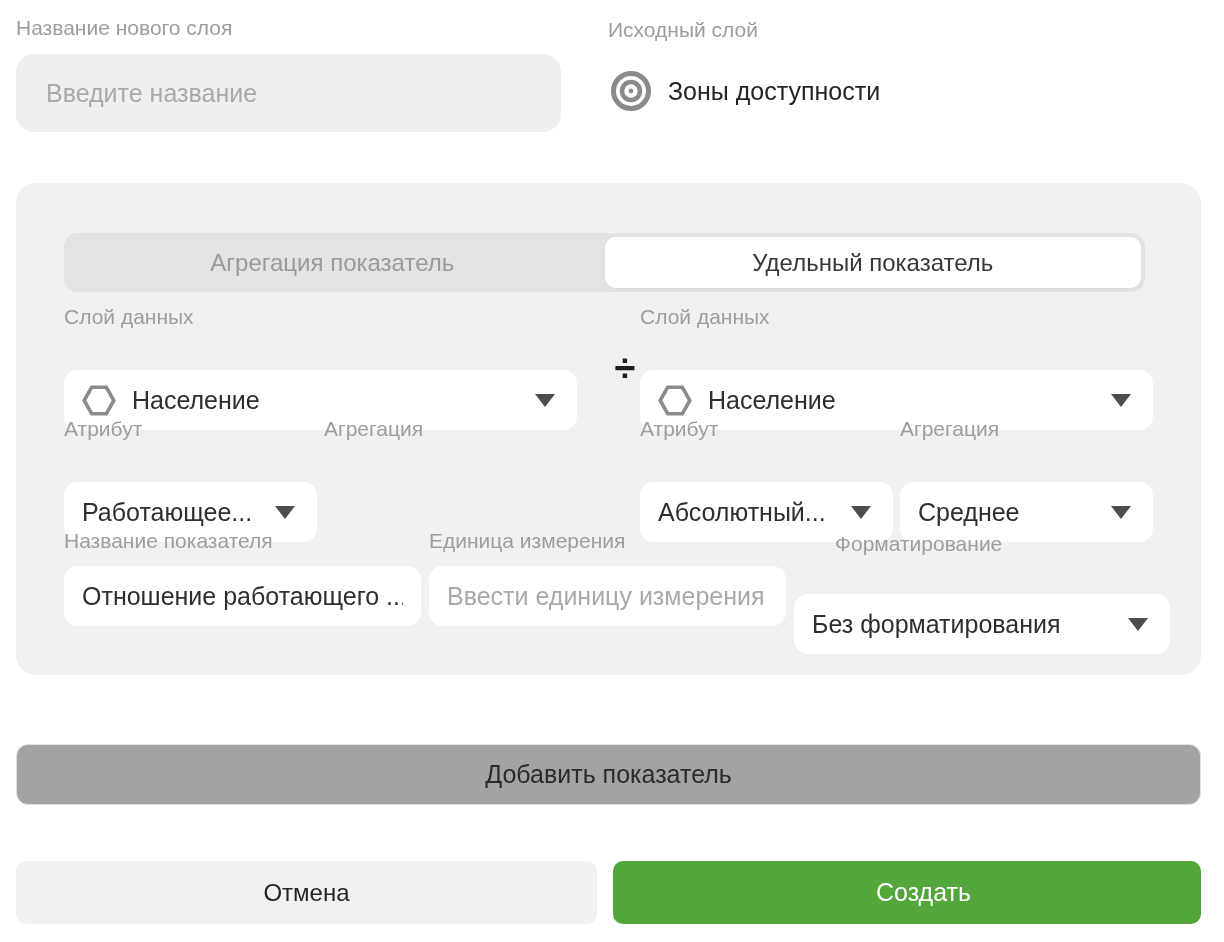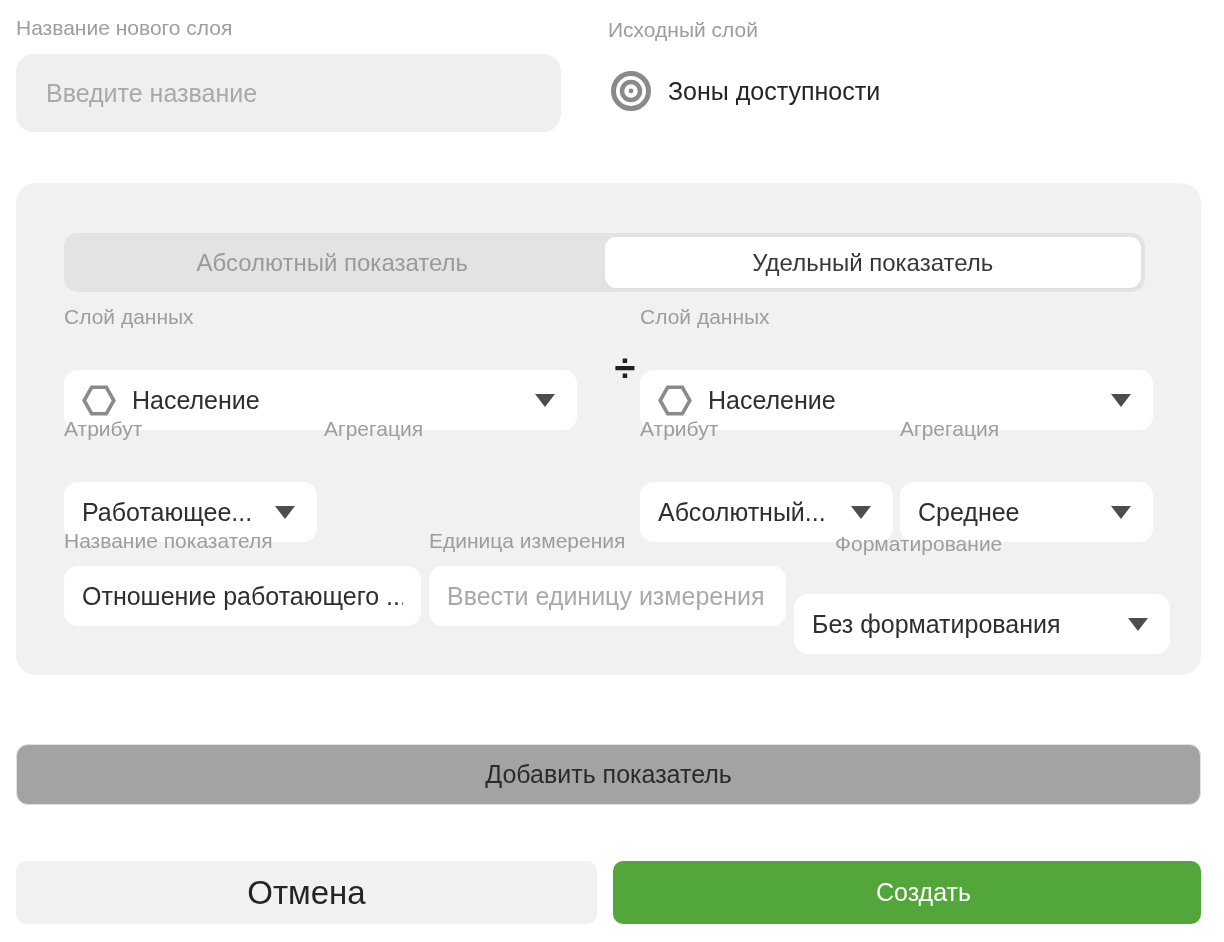--- a/index.html
+++ b/index.html
@@ -71,21 +71,21 @@
   .btn-add {
     left:16px; top:744px; width:1185px; height:61px;
     background:#a3a3a3; border:1px solid #e2e2e2; border-radius:12px;
     font-size:25px; color:#2b2b2b; cursor:pointer;
     display:flex; align-items:center; justify-content:center;
     font-family:"Liberation Sans", sans-serif;
   }
   .btn-cancel {
     left:16px; top:861px; width:581px; height:63px;
     background:#f1f1f1; border:none; border-radius:10px;
-    font-size:33px; color:#252525; cursor:pointer;
+    font-size:24px; color:#252525; cursor:pointer;
     display:flex; align-items:center; justify-content:center;
     font-family:"Liberation Sans", sans-serif;
   }
   .btn-create {
     left:613px; top:861px; width:588px; height:63px;
     background:#52a63a; border:none; border-radius:10px;
     font-size:25px; color:#ffffff; cursor:pointer;
     display:flex; align-items:center; justify-content:center;
     font-family:"Liberation Sans", sans-serif;
     padding-left:33px;
@@ -107,21 +107,21 @@
       <circle cx="21" cy="21" r="9" fill="none" stroke="#8a8a8a" stroke-width="4.5"></circle>
       <circle cx="21" cy="21" r="2.4" fill="#8a8a8a"></circle>
     </svg>
   </span>
   <span class="source-text">Зоны доступности</span>
 </div>
 
 <div class="abs panel">
 
   <div class="abs tabbar">
-    <div class="tab">Абсолютный показатель</div>
+    <div class="tab">Агрегация показатель</div>
     <div class="tab active">Удельный показатель</div>
   </div>
 
   <div class="abs label" style="left:48px; top:122px;">Слой данных</div>
   <div class="abs label" style="left:624px; top:122px;">Слой данных</div>
 
   <div class="abs ctl" style="left:48px; top:159px; width:513px;">
     <span class="hex-wrap">
       <svg width="34" height="31" viewBox="0 0 34 31">
         <polygon points="2.2,15.5 9.7,2.2 24.3,2.2 31.8,15.5 24.3,28.8 9.7,28.8" fill="#ffffff" stroke="#8a8a8a" stroke-width="3.6" stroke-linejoin="miter"></polygon>

